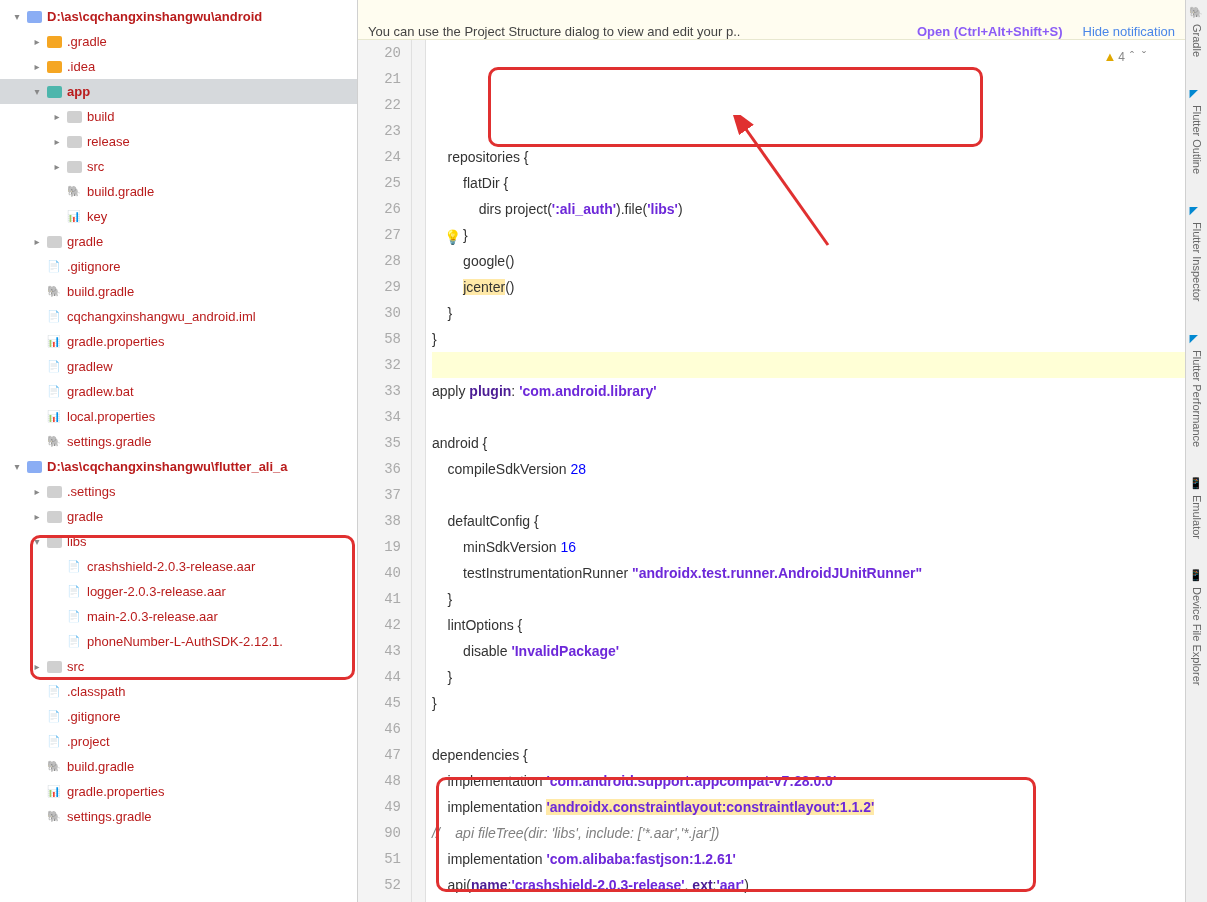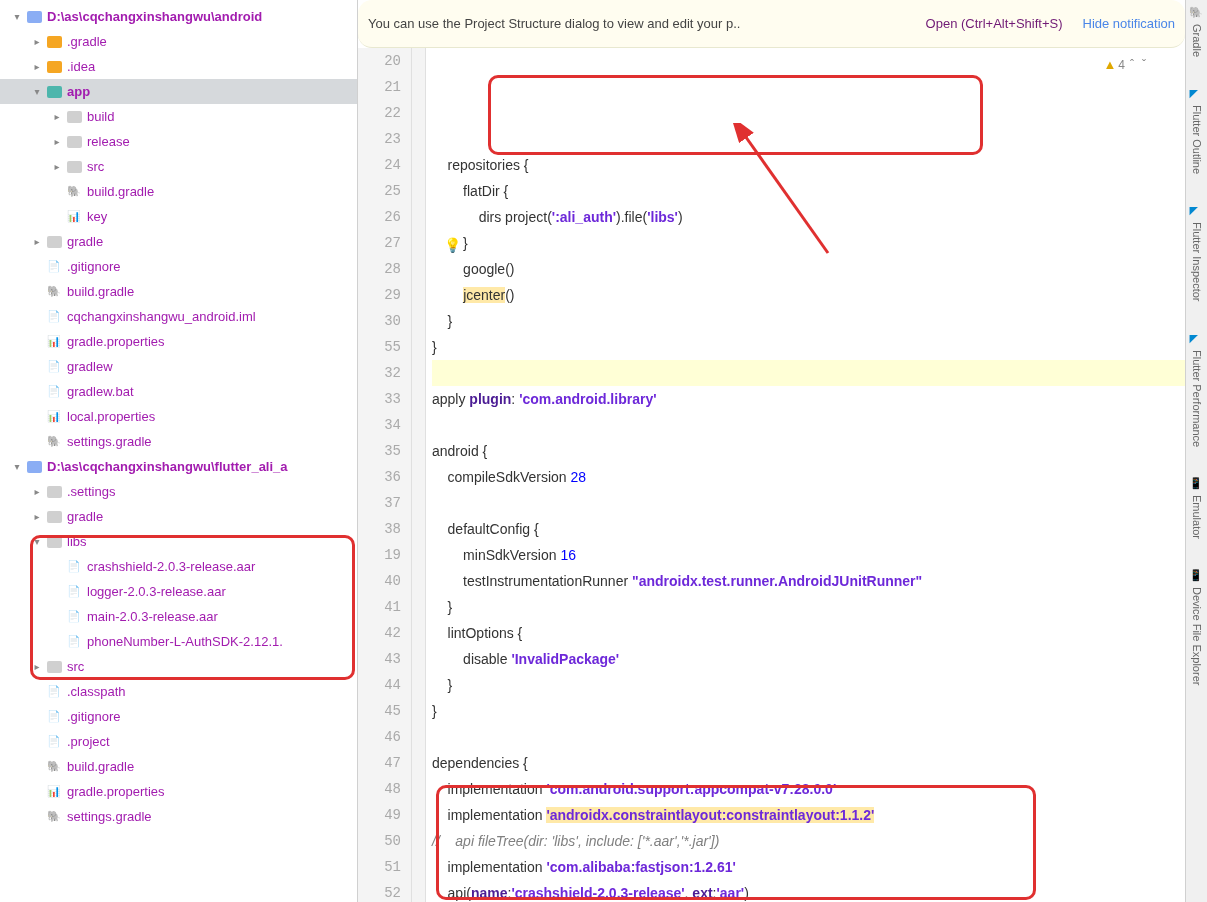--- a/index.html
+++ b/index.html
@@ -11,28 +11,28 @@
 .arrow { width:18px; text-align:center; color:#888; font-size:10px; user-select:none; }
 .ic { width:16px; height:16px; display:inline-flex; align-items:center; justify-content:center; margin-right:5px; font-size:11px; }
 .ic-folder-root { background:#8aadf4; border-radius:2px; width:15px; height:12px; }
 .ic-folder-orange { background:#f5a623; border-radius:2px; width:15px; height:12px; }
 .ic-folder-gray { background:#d0d0d0; border-radius:2px; width:15px; height:12px; }
 .ic-folder-teal { background:#4db6ac; border-radius:2px; width:15px; height:12px; }
 .ic-gradle { color:#aaa; }
 .ic-file { color:#888; }
 .ic-props { color:#888; }
 .ic-key { color:#d4a017; }
-.tree-label { color:#a21caf; }
+.tree-label { color:#b91c1c; }
 .tree-label.bold { font-weight:bold; }
 .red-box { position:absolute; border:3px solid #e03030; border-radius:10px; pointer-events:none; }
 
 .editor-area { flex:1; display:flex; flex-direction:column; position:relative; background:#fff; }
-.notif-bar { height:48px; display:flex; align-items:center; padding:0 10px; background:#fffdf0; border-bottom:1px solid #e8e8d0; font-size:13px;border-radius:14px; }
+.notif-bar { height:40px; display:flex; align-items:flex-end; padding:0 10px; background:#fffdf0; border-bottom:1px solid #e8e8d0; font-size:13px; }
 .notif-msg { flex:1; color:#444; }
-.notif-link { color:#701a75; cursor:pointer; margin-left:4px; }
+.notif-link { color:#8b5cf6; cursor:pointer; margin-left:4px;font-weight:bold; }
 .notif-link2 { color:#4a86e8; cursor:pointer; margin-left:20px; }
 .code-container { flex:1; display:flex; overflow:hidden; position:relative; }
 .gutter { width:54px; background:#f4f4f4; border-right:1px solid #e0e0e0; text-align:right; padding-top:0; }
 .gutter .ln { height:26px; line-height:26px; padding-right:10px; color:#aaa; font-family:"Consolas","Courier New",monospace; font-size:14px; }
 .fold-col { width:14px; background:#f4f4f4; border-right:1px solid #e0e0e0; }
 .code { flex:1; font-family:"Consolas","Courier New",monospace; font-size:14px; line-height:26px; padding-left:6px; position:relative; white-space:pre; }
 .code .row { height:26px; }
 .kw { color:#4c1d95; font-weight:bold; }
 .str { color:#6d28d9; font-weight:bold; }
 .num { color:#0000ff; }
@@ -277,40 +277,40 @@
         <div class="ln">21</div>
         <div class="ln">22</div>
         <div class="ln">23</div>
         <div class="ln">24</div>
         <div class="ln">25</div>
         <div class="ln">26</div>
         <div class="ln">27</div>
         <div class="ln">28</div>
         <div class="ln">29</div>
         <div class="ln">30</div>
-        <div class="ln">55</div>
+        <div class="ln">58</div>
         <div class="ln">32</div>
         <div class="ln">33</div>
         <div class="ln">34</div>
         <div class="ln">35</div>
         <div class="ln">36</div>
         <div class="ln">37</div>
         <div class="ln">38</div>
         <div class="ln">19</div>
         <div class="ln">40</div>
         <div class="ln">41</div>
         <div class="ln">42</div>
         <div class="ln">43</div>
         <div class="ln">44</div>
         <div class="ln">45</div>
         <div class="ln">46</div>
         <div class="ln">47</div>
         <div class="ln">48</div>
         <div class="ln">49</div>
-        <div class="ln">50</div>
+        <div class="ln">90</div>
         <div class="ln">51</div>
         <div class="ln">52</div>
       </div>
     <div class="fold-col"></div>
     <div class="code" id="code">
       <div class="warn-badge">
         <span class="warn-tri">▲</span>
         <span class="warn-ct">4</span>
         <span class="warn-nav">ˆ</span>
         <span class="warn-nav">ˇ</span>

